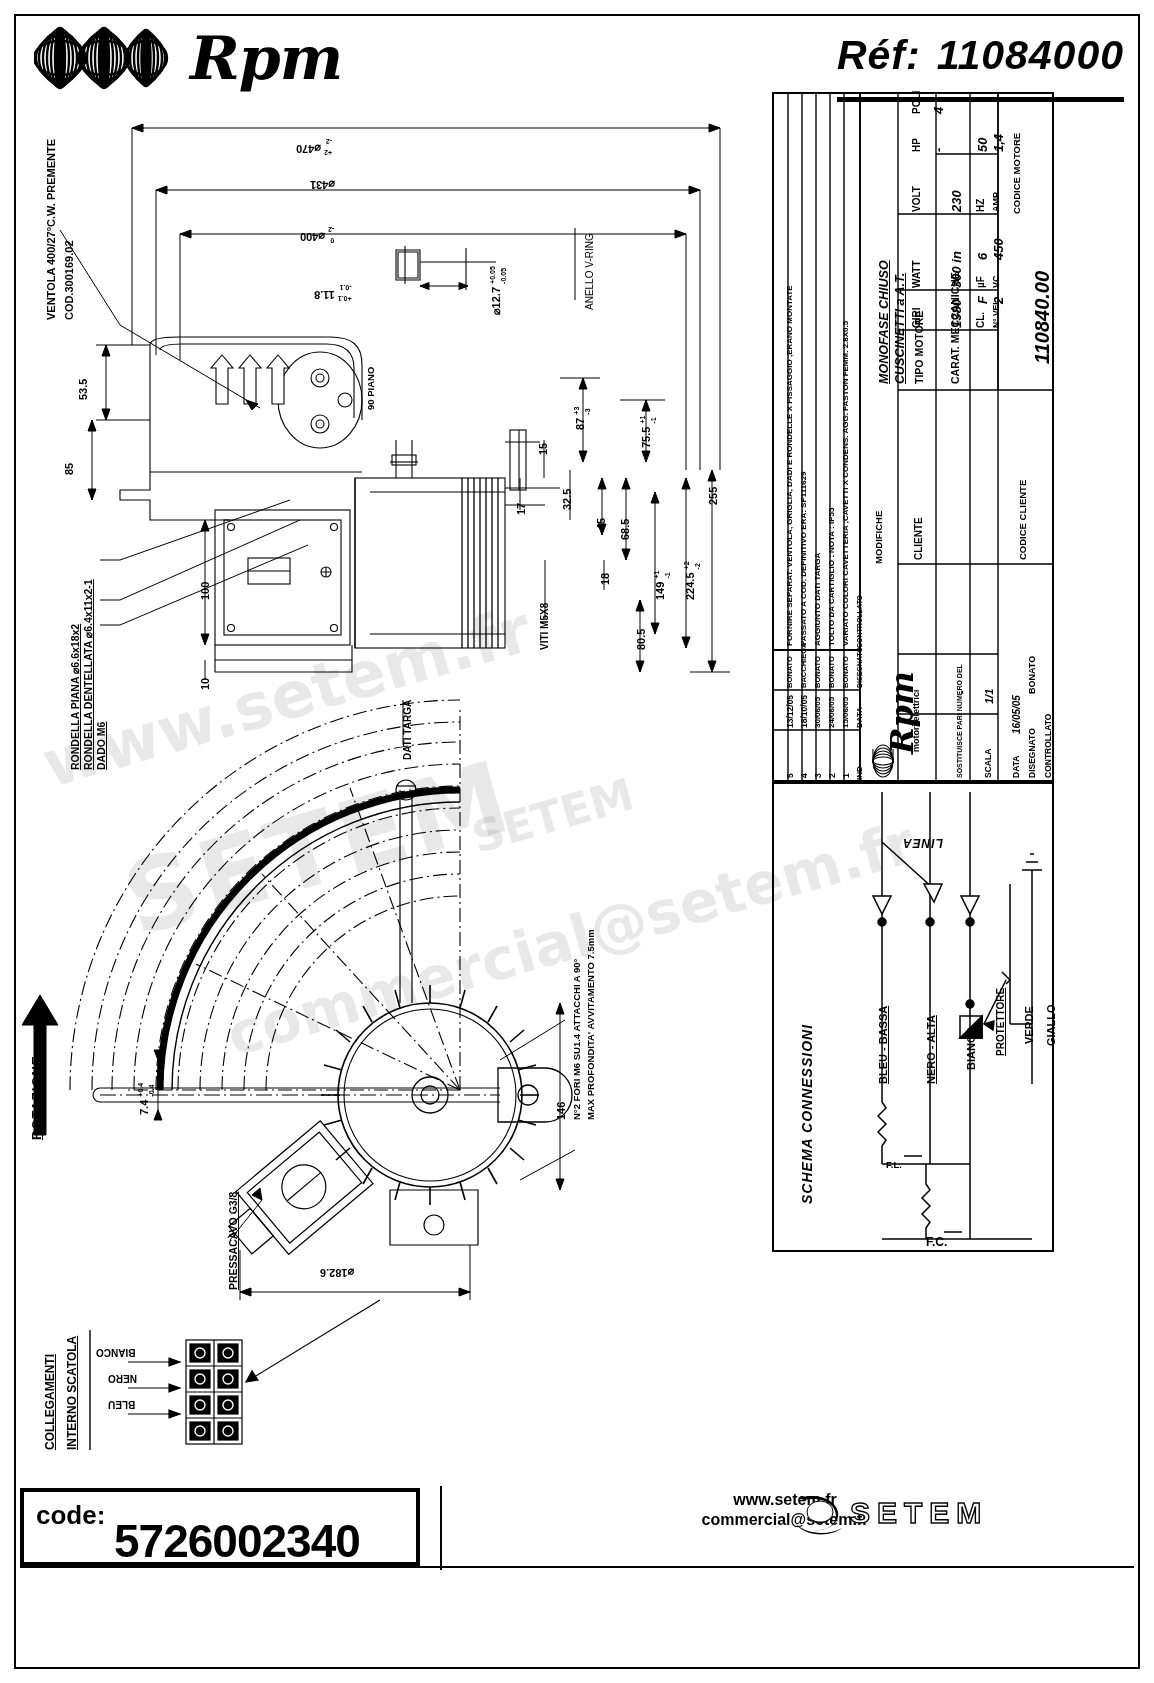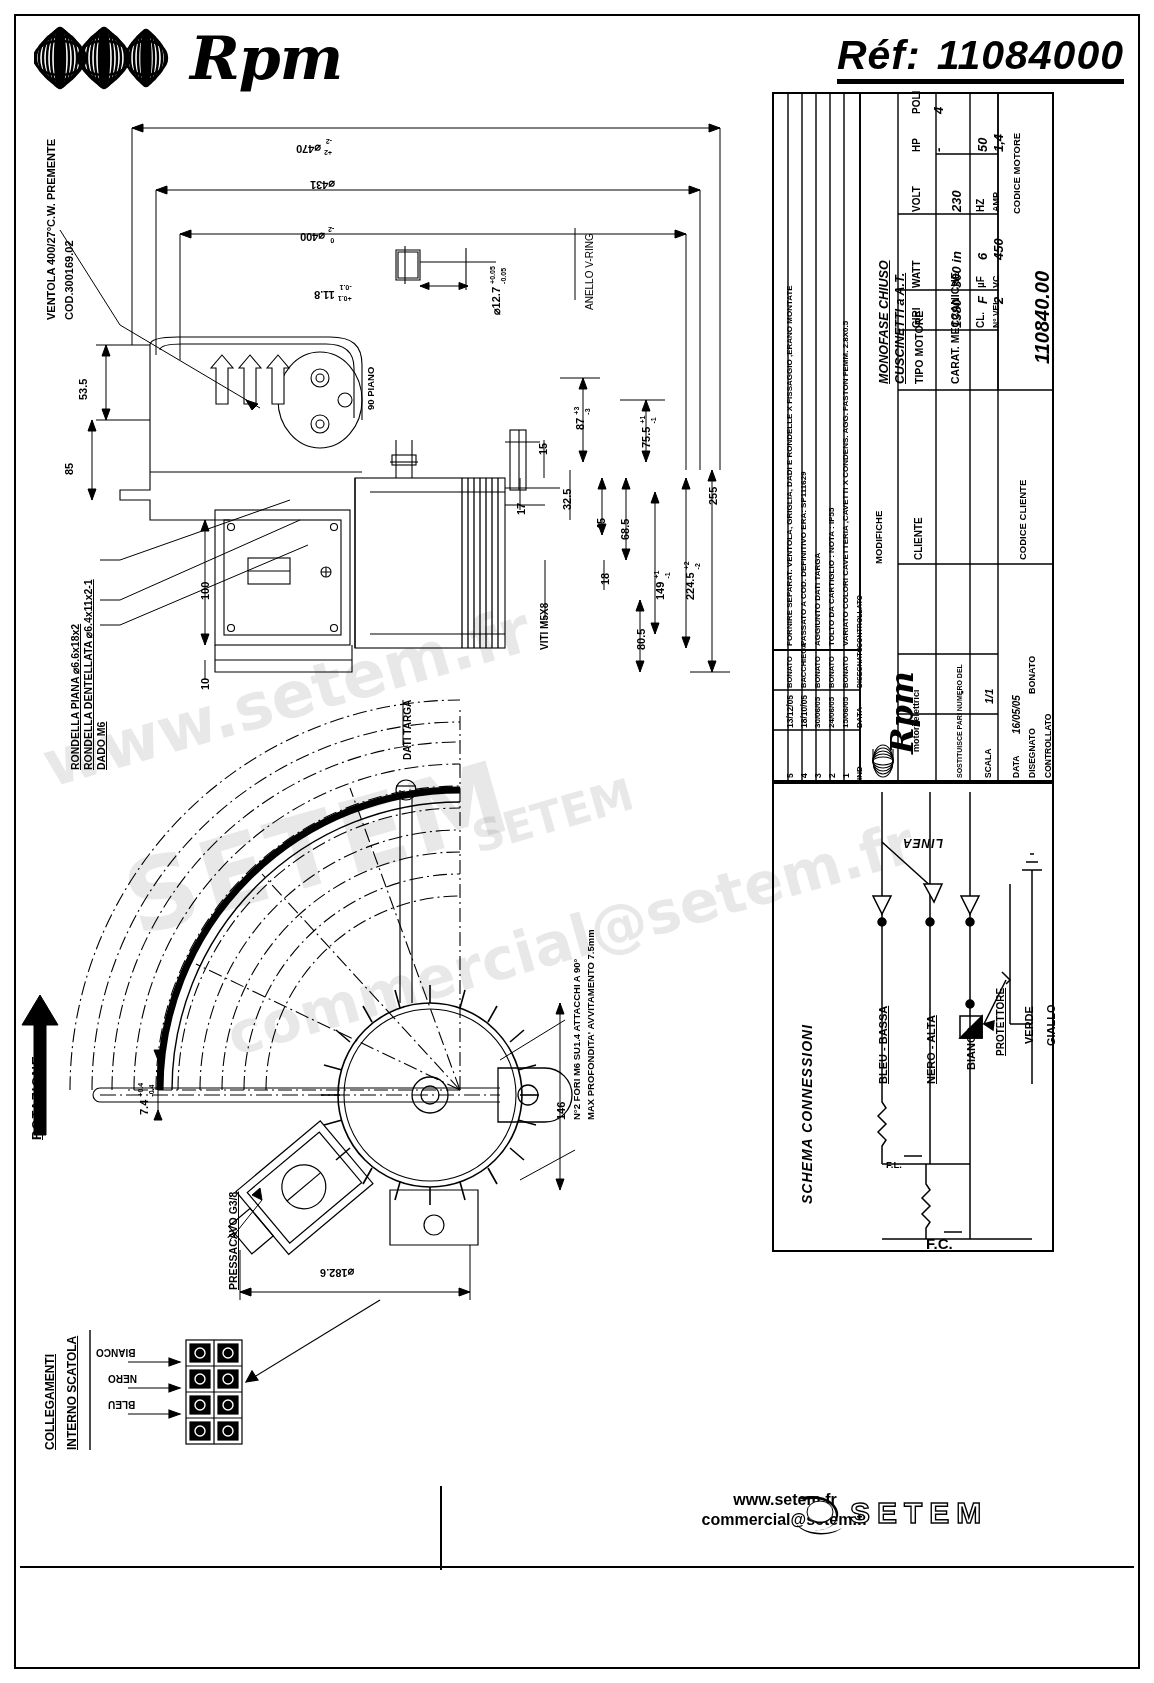--- a/index.html
+++ b/index.html
@@ -32,21 +32,21 @@
   .logo-text {
     font-family: "DejaVu Serif", serif;
     font-style: italic; font-weight: bold;
     font-size: 60px; letter-spacing: -1px;
     margin-left: 8px; line-height: 62px;
   }
   .ref {
     position: absolute; right: 30px; top: 32px;
     font-size: 41px; font-weight: bold; font-style: italic;
     font-family: "Liberation Sans", sans-serif;
-    border-bottom: 5px solid #000; padding-bottom: 0;
+    border-bottom: 5px solid #000; padding-bottom: 18px;
     letter-spacing: 1px;
   }
   .ref .lbl { margin-right: 16px; }
 
   
   .t {
     position: absolute;
     font-family: "Liberation Sans", sans-serif;
     font-size: 11px; color: #000; white-space: nowrap;
     line-height: 1.05;
@@ -739,23 +739,27 @@
     <div class="t b i r180" style="left:128px; top:52px; font-size:12px; letter-spacing:1px;">LINEA</div>
 
     <div class="t b u r90" style="left:104px; top:300px; font-size:11px;">BLEU  -  BASSA</div>
     <div class="t b u r90" style="left:152px; top:300px; font-size:11px;">NERO  -  ALTA</div>
     <div class="t b r90" style="left:192px; top:286px; font-size:11px;">BIANCO</div>
     <div class="t b u r90" style="left:222px; top:272px; font-size:10px;">PROTETTORE</div>
     <div class="t b r90" style="left:250px; top:260px; font-size:11px;">VERDE</div>
     <div class="t b r90" style="left:272px; top:262px; font-size:11px;">GIALLO</div>
 
     <div class="t b" style="left:112px; top:376px; font-size:9.5px;">F.L.</div>
-    <div class="t b" style="left:152px; top:452px; font-size:15px;text-align:right;">F.C.</div>
-  </div>
-
+    <div class="t b" style="left:152px; top:452px; font-size:12px;text-align:right;">F.C.</div>
+  </div>
+
+  <div class="codebox">
+    <div class="lbl">code:</div>
+    <div class="val">5726002340</div>
+  </div>
   <div class="footline2"></div>
   <div class="footline"></div>
 
   <div class="footinfo">
     <div class="web">www.setem.fr</div>
     <div class="web">commercial@setem.fr</div>
   </div>
 
   <div class="setem-logo">
     <svg width="250" height="46" viewBox="0 0 250 46" style="position:absolute;left:0;top:0;">

